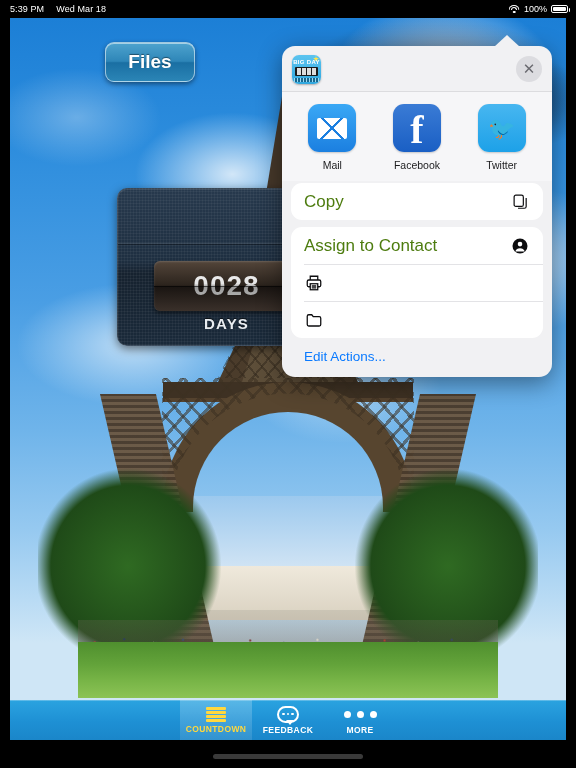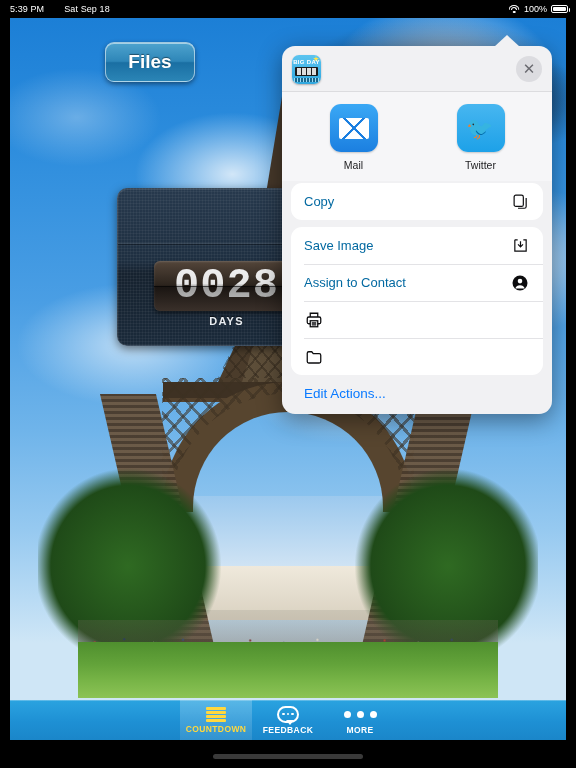--- a/index.html
+++ b/index.html
@@ -4,21 +4,21 @@
 <style>
   * { margin:0; padding:0; box-sizing:border-box; }
   html,body { width:576px; height:768px; overflow:hidden; background:#000; }
   body { font-family:"Liberation Sans", sans-serif; -webkit-font-smoothing:antialiased; }
 
   #screen { position:relative; width:576px; height:768px; background:#000; overflow:hidden; }
 
   
   .statusbar{ position:absolute; left:0; top:0; width:576px; height:18px; background:#000;
      color:#fff; font-size:9px; display:flex; align-items:center; z-index:60; }
-  .sb-left{ position:absolute; left:10px; display:flex; gap:20px; align-items:center; letter-spacing:.1px;}
+  .sb-left{ position:absolute; left:10px; display:flex; gap:12px; align-items:center; letter-spacing:.1px;}
   .sb-right{ position:absolute; right:8px; display:flex; gap:4px; align-items:center; }
   .wifi{ position:relative; width:11px; height:8px; }
   .wifi i{ position:absolute; border:1.2px solid #fff; border-bottom:none;
            border-radius:50% 50% 0 0 / 100% 100% 0 0; left:50%; transform:translateX(-50%); }
   .wifi i:nth-child(1){ width:11px; height:5px; bottom:3px; }
   .wifi i:nth-child(2){ width:6px; height:3px; bottom:3px; }
   .wifi i:nth-child(3){ width:2.5px;height:2.5px; bottom:0; background:#fff; border-radius:50%; border:none;}
   .batt{ width:17px; height:8px; border:1px solid #fff; border-radius:2px; position:relative; }
   .batt::after{ content:""; position:absolute; right:-3px; top:2px; width:1.5px; height:4px; background:#fff; border-radius:0 1px 1px 0;}
   .batt i{ position:absolute; left:1px; top:1px; bottom:1px; right:1px; background:#fff; border-radius:1px;}
@@ -120,25 +120,25 @@
      border:1px solid rgba(255,255,255,.10); }
   .card-title{ position:absolute; right:14px; top:8px; color:#9fb1c2; font-size:27px; font-weight:bold;
      text-shadow:0 -1px 1px rgba(0,0,0,.6); white-space:nowrap; }
   .card-split{ position:absolute; left:0; right:0; top:54px; height:1px; background:rgba(255,255,255,.10);
      box-shadow:0 1px 0 rgba(0,0,0,.35); }
   .flip{ position:absolute; left:36px; top:72px; width:145px; height:50px; border-radius:6px;
      background:linear-gradient(#53453a, #2c241d 48%, #1a1512 52%, #3a302a);
      box-shadow:inset 0 1px 2px rgba(255,255,255,.16), 0 2px 4px rgba(0,0,0,.55); overflow:hidden;}
   .flip::after{ content:""; position:absolute; left:0; right:0; top:50%; height:1px; background:rgba(0,0,0,.62);}
   .flip span{ position:absolute; inset:0; display:flex; align-items:center; justify-content:center;
-     font-size:42px; font-weight:bold; letter-spacing:1px;
+     font-size:28px; font-weight:bold; letter-spacing:1px;
      background:linear-gradient(#f4f4f4 0%, #e6e6e6 45%, #9a9a9a 52%, #cfcfcf 100%);
-     -webkit-background-clip:text; background-clip:text; color:transparent;font-family:Liberation Mono, monospace; }
+     -webkit-background-clip:text; background-clip:text; color:transparent; }
   .days{ position:absolute; left:36px; top:126px; width:145px; text-align:center;
-     color:#e9edf1; font-size:11px; font-weight:bold; letter-spacing:1.2px;
+     color:#e9edf1; font-size:15px; font-weight:bold; letter-spacing:1.2px;
      text-shadow:0 -1px 1px rgba(0,0,0,.7);}
 
   
   .popover{ position:absolute; left:282px; top:46px; width:270px; z-index:40;
      background:#f1f1f3; border-radius:13px; box-shadow:0 6px 24px rgba(0,0,0,.42);
      padding-bottom:9px; }
   .pop-arrow{ position:absolute; left:212px; top:-11px; width:0; height:0;
      border-left:13px solid transparent; border-right:13px solid transparent; border-bottom:12px solid #f1f1f3;}
   .pop-head{ position:relative; height:46px; border-bottom:1px solid #dcdcdf; }
   .appicon{ position:absolute; left:10px; top:9px; width:29px; height:29px; border-radius:7px; overflow:hidden;
@@ -176,21 +176,21 @@
   .ic-fb::after{ content:"f"; position:absolute; left:0; right:0; top:2px; text-align:center; color:#fff;
      font-size:40px; font-weight:bold; font-family:"Liberation Serif", serif; }
   .ic-tw{ background:linear-gradient(#47b6f0,#1da1e8); }
   .bird{ position:absolute; left:9px; top:14px; width:30px; height:22px; color:#fff; font-size:22px; line-height:22px;
      text-align:center;}
 
   .group{ background:#fff; border-radius:11px; margin:7px 9px 0; overflow:hidden; }
   .group.first{ margin-top:2px; }
   .act{ position:relative; height:37px; display:flex; align-items:center; padding:0 13px; cursor:pointer; }
   .act + .act::before{ content:""; position:absolute; left:13px; right:0; top:0; height:1px; background:#e3e3e6;}
-  .act-label{ font-size:13px; color:#0369a1; flex:1; }
+  .act-label{ font-size:17px; color:#4d7c0f; flex:1; }
   .act-icon{ width:20px; height:20px; color:#0d0d0f; display:flex; align-items:center; justify-content:center;}
   .edit-actions{ padding:11px 22px 4px; color:#0a7aff; font-size:13.5px; cursor:pointer; }
 
   
   .tabbar{ position:absolute; left:10px; right:10px; bottom:28px; height:40px; z-index:30;
      background:linear-gradient(#2aa3e0,#1e90d4 55%, #1a86c9);
      display:flex; align-items:stretch; justify-content:center; gap:0;
      box-shadow:inset 0 1px 0 rgba(255,255,255,.25);}
   .tab{ width:72px; display:flex; flex-direction:column; align-items:center; justify-content:center; gap:2px;
      cursor:pointer; position:relative;}
@@ -217,21 +217,21 @@
      background:#3a3a3a; border-radius:3px; z-index:50;}
 </style>
 </head>
 <body>
 
 <div id="screen">
 
   <div class="statusbar">
     <div class="sb-left">
       <span>5:39 PM</span>
-      <span>Sat Sep 18</span>
+      <span>Wed Mar 18</span>
     </div>
     <div class="sb-right">
       <span class="wifi">
           <i></i>
           <i></i>
           <i></i>
         </span>
       <span>100%</span>
       <span class="batt">
           <i></i>
@@ -293,20 +293,24 @@
     </div>
 
     <div class="share-row">
       <div class="share-item">
         <div class="share-icon ic-mail">
             <div class="env"></div>
           </div>
         <div class="share-label">Mail</div>
       </div>
       <div class="share-item">
+        <div class="share-icon ic-fb"></div>
+        <div class="share-label">Facebook</div>
+      </div>
+      <div class="share-item">
         <div class="share-icon ic-tw">
           <div class="bird">🐦</div>
         </div>
         <div class="share-label">Twitter</div>
       </div>
     </div>
 
     <div class="group first">
       <div class="act">
         <span class="act-label">Copy</span>
@@ -314,29 +318,20 @@
           <svg width="17" height="17" viewBox="0 0 24 24" fill="none" stroke="currentColor" stroke-width="1.7">
             <rect x="3" y="3" width="13" height="16" rx="2.5"></rect>
               <path d="M8.5 21.5h9a2.5 2.5 0 0 0 2.5-2.5V7"></path>
           </svg>
         </span>
       </div>
     </div>
 
     <div class="group">
       <div class="act">
-        <span class="act-label">Save Image</span>
-        <span class="act-icon">
-          <svg width="17" height="17" viewBox="0 0 24 24" fill="none" stroke="currentColor" stroke-width="1.7">
-            <path d="M4 4h4M16 4h4a0 0 0 0 1 0 0v16H4V4"></path>
-              <path d="M12 6v8M8.5 10.5 12 14l3.5-3.5"></path>
-          </svg>
-        </span>
-      </div>
-      <div class="act">
         <span class="act-label">Assign to Contact</span>
         <span class="act-icon">
           <svg width="18" height="18" viewBox="0 0 24 24">
             <circle cx="12" cy="12" r="10" fill="currentColor"></circle>
             <circle cx="12" cy="9.4" r="3.1" fill="#fff"></circle>
             <path d="M5.6 19.4a6.8 6.8 0 0 1 12.8 0" fill="#fff"></path>
           </svg>
         </span>
       </div>
       <div class="act">

